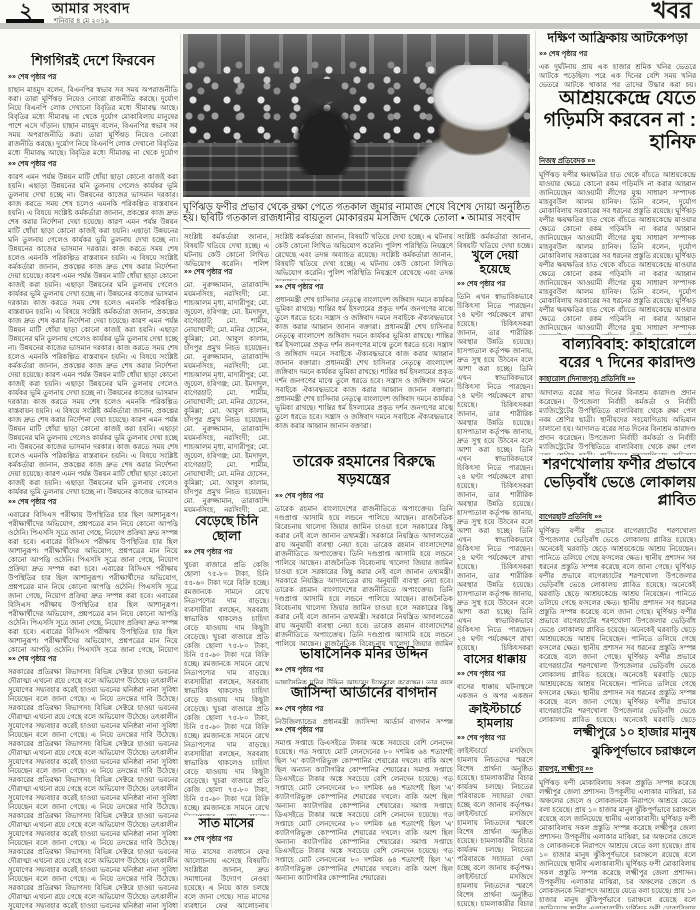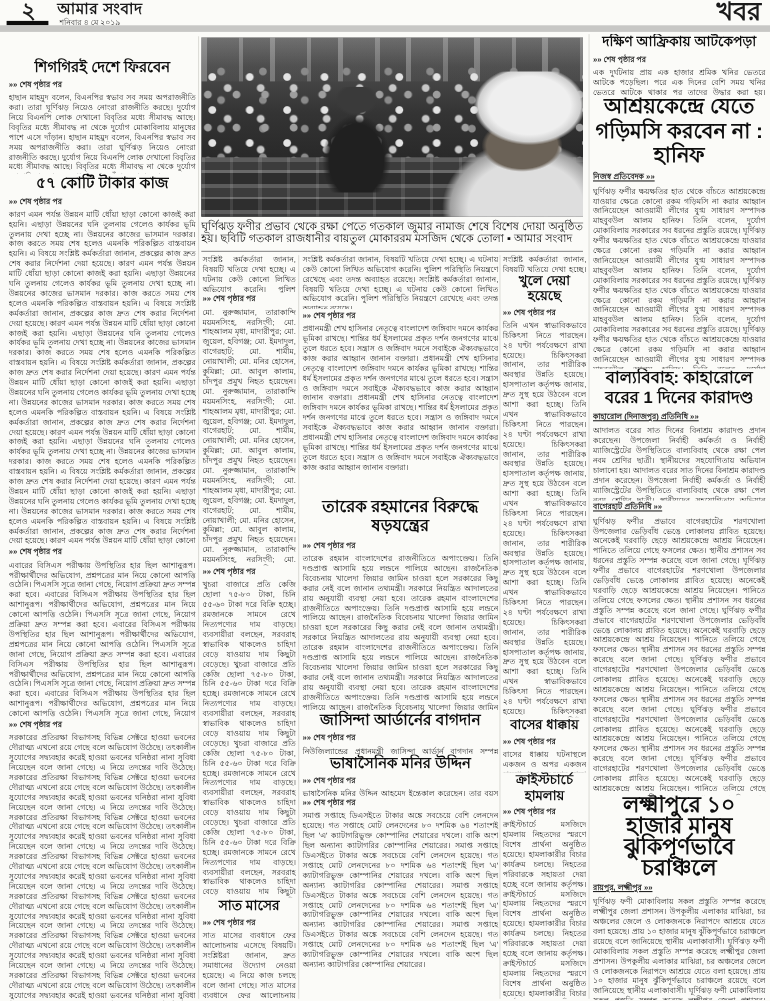--- a/index.html
+++ b/index.html
@@ -53,35 +53,35 @@
   .col5{left:539px;top:31px;width:157px;height:877px;}
   .vrule{position:absolute;width:1px;background:#ddddd8;}
   .vr1{left:180px;top:33px;height:875px;}
   .vr2{left:271px;top:232px;height:676px;}
   .vr3{left:454px;top:232px;height:676px;}
   .vr4{left:535px;top:31px;height:877px;}
   
   .art{overflow:hidden;}
   .art h2{margin:0 0 2px 0;font-weight:800;color:#0e0e0e;}
   .h-c{text-align:center;}
-  .h-l{text-align:center;}
+  .h-l{text-align:right;}
   .kicker{font-size:7px;font-weight:bold;color:#222;margin:0 0 2px 0;}
   .byline{font-size:7px;font-weight:bold;color:#222;margin:0 0 3px 0;text-decoration:underline;}
   .body{margin:0;font-size:7px;line-height:9px;text-align:justify;color:#262626;
         word-break:break-word;}
   .cont{overflow:hidden;}
   
   .c1a1{height:105px}.c1a2{height:338px}.c1a3{height:157px}.c1a4{height:275px}
   .c2c{height:34px}.c2a1{height:248px}.c2a2{height:302px}.c2a3{height:92px}
   .c3c{height:49px}.c3a1{height:171px}.c3a2{height:194px}.c3a3{height:40px}.c3a4{height:38px}.c3a5{height:184px}
   .c4c{height:16px}.c4a1{height:404px}.c4a2{height:50px}.c4a3{height:206px}
   .c5a1{height:56px}.c5a2{height:248px}.c5a3{height:120px}.c5a4{height:268px}.c5a5{height:186px}
   .fs12{font-size:12px;line-height:14px}.fs125{font-size:12.5px;line-height:15px}
   .fs135{font-size:13.5px;line-height:16px}.fs14{font-size:14px;line-height:17px}
-  .fs15{font-size:15px;line-height:18px}.fs16{font-size:20px;line-height:19px}
+  .fs15{font-size:15px;line-height:18px}.fs16{font-size:12px;line-height:19px}
   .fs19{font-size:19px;line-height:22px}
 </style>
 </head>
 <body>
 
 <div class="page">
 
   <div class="pagenum">২</div>
   <div class="pagenum-bar"></div>
   <div class="masthead">আমার সংবাদ</div>
@@ -104,21 +104,20 @@
   <div class="vrule vr3"></div>
   <div class="vrule vr4"></div>
 
   <section class="col col1">
     <article class="art c1a1">
       <h2 class="h-c fs135">শিগগিরই দেশে ফিরবেন</h2>
       <div class="kicker">»» শেষ পৃষ্ঠার পর</div>
       <p class="body">হাছান মাহমুদ বলেন, বিএনপির স্বভাব সব সময় অপরাজনীতি করা। তারা ঘূর্ণিঝড় নিয়েও নোংরা রাজনীতি করছে। দুর্যোগ নিয়ে বিএনপি লোক দেখানো বিবৃতির মধ্যে সীমাবদ্ধ আছে। বিবৃতির মধ্যে সীমাবদ্ধ না থেকে দুর্যোগ মোকাবিলায় মানুষের পাশে এসে দাঁড়ান। হাছান মাহমুদ বলেন, বিএনপির স্বভাব সব সময় অপরাজনীতি করা। তারা ঘূর্ণিঝড় নিয়েও নোংরা রাজনীতি করছে। দুর্যোগ নিয়ে বিএনপি লোক দেখানো বিবৃতির মধ্যে সীমাবদ্ধ আছে। বিবৃতির মধ্যে সীমাবদ্ধ না থেকে দুর্যোগ মোকাবিলায় মানুষের পাশে এসে দাঁড়ান। হাছান মাহমুদ বলেন, বিএনপির স্বভাব সব সময় অপরাজনীতি করা। তারা ঘূর্ণিঝড় নিয়েও নোংরা রাজনীতি করছে। দুর্যোগ নিয়ে বিএনপি লোক দেখানো বিবৃতির মধ্যে সীমাবদ্ধ আছে। বিবৃতির মধ্যে সীমাবদ্ধ না থেকে দুর্যোগ মোকাবিলায় মানুষের পাশে এসে দাঁড়ান।</p>
     </article>
     <article class="art c1a2">
-      <h2 class="h-c fs14">৫৭ কোটি টাকার কাজ</h2>
       <div class="kicker">»» শেষ পৃষ্ঠার পর</div>
       <p class="body">কারণ এমন পর্যন্ত উন্নয়ন মাটি ধোঁয়া ছাড়া কোনো কাজই করা হয়নি। এছাড়া উন্নয়নের ঘনি তুলনায় গেলেও কার্যকর ভূমি তুলনায় দেখা হচ্ছে না। উন্নয়নের কাজের ভাসমান দরকার। কাজ করতে সময় শেষ হলেও এমনকি পরিকল্পিত বাস্তবায়ন হয়নি। এ বিষয়ে সংশ্লিষ্ট কর্মকর্তারা জানান, প্রকল্পের কাজ দ্রুত শেষ করার নির্দেশনা দেয়া হয়েছে। কারণ এমন পর্যন্ত উন্নয়ন মাটি ধোঁয়া ছাড়া কোনো কাজই করা হয়নি। এছাড়া উন্নয়নের ঘনি তুলনায় গেলেও কার্যকর ভূমি তুলনায় দেখা হচ্ছে না। উন্নয়নের কাজের ভাসমান দরকার। কাজ করতে সময় শেষ হলেও এমনকি পরিকল্পিত বাস্তবায়ন হয়নি। এ বিষয়ে সংশ্লিষ্ট কর্মকর্তারা জানান, প্রকল্পের কাজ দ্রুত শেষ করার নির্দেশনা দেয়া হয়েছে। কারণ এমন পর্যন্ত উন্নয়ন মাটি ধোঁয়া ছাড়া কোনো কাজই করা হয়নি। এছাড়া উন্নয়নের ঘনি তুলনায় গেলেও কার্যকর ভূমি তুলনায় দেখা হচ্ছে না। উন্নয়নের কাজের ভাসমান দরকার। কাজ করতে সময় শেষ হলেও এমনকি পরিকল্পিত বাস্তবায়ন হয়নি। এ বিষয়ে সংশ্লিষ্ট কর্মকর্তারা জানান, প্রকল্পের কাজ দ্রুত শেষ করার নির্দেশনা দেয়া হয়েছে। কারণ এমন পর্যন্ত উন্নয়ন মাটি ধোঁয়া ছাড়া কোনো কাজই করা হয়নি। এছাড়া উন্নয়নের ঘনি তুলনায় গেলেও কার্যকর ভূমি তুলনায় দেখা হচ্ছে না। উন্নয়নের কাজের ভাসমান দরকার। কাজ করতে সময় শেষ হলেও এমনকি পরিকল্পিত বাস্তবায়ন হয়নি। এ বিষয়ে সংশ্লিষ্ট কর্মকর্তারা জানান, প্রকল্পের কাজ দ্রুত শেষ করার নির্দেশনা দেয়া হয়েছে। কারণ এমন পর্যন্ত উন্নয়ন মাটি ধোঁয়া ছাড়া কোনো কাজই করা হয়নি। এছাড়া উন্নয়নের ঘনি তুলনায় গেলেও কার্যকর ভূমি তুলনায় দেখা হচ্ছে না। উন্নয়নের কাজের ভাসমান দরকার। কাজ করতে সময় শেষ হলেও এমনকি পরিকল্পিত বাস্তবায়ন হয়নি। এ বিষয়ে সংশ্লিষ্ট কর্মকর্তারা জানান, প্রকল্পের কাজ দ্রুত শেষ করার নির্দেশনা দেয়া হয়েছে। কারণ এমন পর্যন্ত উন্নয়ন মাটি ধোঁয়া ছাড়া কোনো কাজই করা হয়নি। এছাড়া উন্নয়নের ঘনি তুলনায় গেলেও কার্যকর ভূমি তুলনায় দেখা হচ্ছে না। উন্নয়নের কাজের ভাসমান দরকার। কাজ করতে সময় শেষ হলেও এমনকি পরিকল্পিত বাস্তবায়ন হয়নি। এ বিষয়ে সংশ্লিষ্ট কর্মকর্তারা জানান, প্রকল্পের কাজ দ্রুত শেষ করার নির্দেশনা দেয়া হয়েছে। কারণ এমন পর্যন্ত উন্নয়ন মাটি ধোঁয়া ছাড়া কোনো কাজই করা হয়নি। এছাড়া উন্নয়নের ঘনি তুলনায় গেলেও কার্যকর ভূমি তুলনায় দেখা হচ্ছে না। উন্নয়নের কাজের ভাসমান দরকার। কাজ করতে সময় শেষ হলেও এমনকি পরিকল্পিত বাস্তবায়ন হয়নি। এ বিষয়ে সংশ্লিষ্ট কর্মকর্তারা জানান, প্রকল্পের কাজ দ্রুত শেষ করার নির্দেশনা দেয়া হয়েছে। কারণ এমন পর্যন্ত উন্নয়ন মাটি ধোঁয়া ছাড়া কোনো কাজই করা হয়নি। এছাড়া উন্নয়নের ঘনি তুলনায় গেলেও কার্যকর ভূমি তুলনায় দেখা হচ্ছে না। উন্নয়নের কাজের ভাসমান দরকার। কাজ করতে সময় শেষ হলেও এমনকি পরিকল্পিত বাস্তবায়ন হয়নি। এ বিষয়ে সংশ্লিষ্ট কর্মকর্তারা জানান, প্রকল্পের কাজ দ্রুত শেষ করার নির্দেশনা দেয়া হয়েছে। কারণ এমন পর্যন্ত উন্নয়ন মাটি ধোঁয়া ছাড়া কোনো কাজই করা হয়নি। এছাড়া উন্নয়নের ঘনি তুলনায় গেলেও কার্যকর ভূমি তুলনায় দেখা হচ্ছে না। উন্নয়নের কাজের ভাসমান দরকার। কাজ করতে সময় শেষ হলেও এমনকি পরিকল্পিত বাস্তবায়ন হয়নি। এ বিষয়ে সংশ্লিষ্ট কর্মকর্তারা জানান, প্রকল্পের কাজ দ্রুত শেষ করার নির্দেশনা দেয়া হয়েছে।</p>
     </article>
     <article class="art c1a3">
       <div class="kicker">»» শেষ পৃষ্ঠার পর</div>
       <p class="body">এবারের বিসিএস পরীক্ষায় উপস্থিতির হার ছিল আশানুরূপ। পরীক্ষার্থীদের অভিযোগ, প্রশ্নপত্রের মান নিয়ে কোনো আপত্তি ওঠেনি। পিএসসি সূত্রে জানা গেছে, নিয়োগ প্রক্রিয়া দ্রুত সম্পন্ন করা হবে। এবারের বিসিএস পরীক্ষায় উপস্থিতির হার ছিল আশানুরূপ। পরীক্ষার্থীদের অভিযোগ, প্রশ্নপত্রের মান নিয়ে কোনো আপত্তি ওঠেনি। পিএসসি সূত্রে জানা গেছে, নিয়োগ প্রক্রিয়া দ্রুত সম্পন্ন করা হবে। এবারের বিসিএস পরীক্ষায় উপস্থিতির হার ছিল আশানুরূপ। পরীক্ষার্থীদের অভিযোগ, প্রশ্নপত্রের মান নিয়ে কোনো আপত্তি ওঠেনি। পিএসসি সূত্রে জানা গেছে, নিয়োগ প্রক্রিয়া দ্রুত সম্পন্ন করা হবে। এবারের বিসিএস পরীক্ষায় উপস্থিতির হার ছিল আশানুরূপ। পরীক্ষার্থীদের অভিযোগ, প্রশ্নপত্রের মান নিয়ে কোনো আপত্তি ওঠেনি। পিএসসি সূত্রে জানা গেছে, নিয়োগ প্রক্রিয়া দ্রুত সম্পন্ন করা হবে। এবারের বিসিএস পরীক্ষায় উপস্থিতির হার ছিল আশানুরূপ। পরীক্ষার্থীদের অভিযোগ, প্রশ্নপত্রের মান নিয়ে কোনো আপত্তি ওঠেনি। পিএসসি সূত্রে জানা গেছে, নিয়োগ প্রক্রিয়া দ্রুত সম্পন্ন করা হবে। এবারের বিসিএস পরীক্ষায় উপস্থিতির হার ছিল আশানুরূপ। পরীক্ষার্থীদের অভিযোগ, প্রশ্নপত্রের মান নিয়ে কোনো আপত্তি ওঠেনি। পিএসসি সূত্রে জানা গেছে, নিয়োগ প্রক্রিয়া দ্রুত সম্পন্ন করা হবে।</p>
     </article>
     <article class="art c1a4">
       <div class="kicker">»» শেষ পৃষ্ঠার পর</div>
       <p class="body">সরকারের প্রতিরক্ষা বিভাগসহ বিভিন্ন সেক্টরে হাওয়া ভবনের দৌরাত্ম্য এখনো রয়ে গেছে বলে অভিযোগ উঠেছে। তৎকালীন সুযোগের সদ্ব্যবহার করেই হাওয়া ভবনের ঘনিষ্ঠরা নানা সুবিধা নিয়েছেন বলে জানা গেছে। এ নিয়ে তদন্তের দাবি উঠেছে। সরকারের প্রতিরক্ষা বিভাগসহ বিভিন্ন সেক্টরে হাওয়া ভবনের দৌরাত্ম্য এখনো রয়ে গেছে বলে অভিযোগ উঠেছে। তৎকালীন সুযোগের সদ্ব্যবহার করেই হাওয়া ভবনের ঘনিষ্ঠরা নানা সুবিধা নিয়েছেন বলে জানা গেছে। এ নিয়ে তদন্তের দাবি উঠেছে। সরকারের প্রতিরক্ষা বিভাগসহ বিভিন্ন সেক্টরে হাওয়া ভবনের দৌরাত্ম্য এখনো রয়ে গেছে বলে অভিযোগ উঠেছে। তৎকালীন সুযোগের সদ্ব্যবহার করেই হাওয়া ভবনের ঘনিষ্ঠরা নানা সুবিধা নিয়েছেন বলে জানা গেছে। এ নিয়ে তদন্তের দাবি উঠেছে। সরকারের প্রতিরক্ষা বিভাগসহ বিভিন্ন সেক্টরে হাওয়া ভবনের দৌরাত্ম্য এখনো রয়ে গেছে বলে অভিযোগ উঠেছে। তৎকালীন সুযোগের সদ্ব্যবহার করেই হাওয়া ভবনের ঘনিষ্ঠরা নানা সুবিধা নিয়েছেন বলে জানা গেছে। এ নিয়ে তদন্তের দাবি উঠেছে। সরকারের প্রতিরক্ষা বিভাগসহ বিভিন্ন সেক্টরে হাওয়া ভবনের দৌরাত্ম্য এখনো রয়ে গেছে বলে অভিযোগ উঠেছে। তৎকালীন সুযোগের সদ্ব্যবহার করেই হাওয়া ভবনের ঘনিষ্ঠরা নানা সুবিধা নিয়েছেন বলে জানা গেছে। এ নিয়ে তদন্তের দাবি উঠেছে। সরকারের প্রতিরক্ষা বিভাগসহ বিভিন্ন সেক্টরে হাওয়া ভবনের দৌরাত্ম্য এখনো রয়ে গেছে বলে অভিযোগ উঠেছে। তৎকালীন সুযোগের সদ্ব্যবহার করেই হাওয়া ভবনের ঘনিষ্ঠরা নানা সুবিধা নিয়েছেন বলে জানা গেছে। এ নিয়ে তদন্তের দাবি উঠেছে। সরকারের প্রতিরক্ষা বিভাগসহ বিভিন্ন সেক্টরে হাওয়া ভবনের দৌরাত্ম্য এখনো রয়ে গেছে বলে অভিযোগ উঠেছে। তৎকালীন সুযোগের সদ্ব্যবহার করেই হাওয়া ভবনের ঘনিষ্ঠরা নানা সুবিধা নিয়েছেন বলে জানা গেছে। এ নিয়ে তদন্তের দাবি উঠেছে। সরকারের প্রতিরক্ষা বিভাগসহ বিভিন্ন সেক্টরে হাওয়া ভবনের দৌরাত্ম্য এখনো রয়ে গেছে বলে অভিযোগ উঠেছে। তৎকালীন সুযোগের সদ্ব্যবহার করেই হাওয়া ভবনের ঘনিষ্ঠরা নানা সুবিধা নিয়েছেন বলে জানা গেছে। এ নিয়ে তদন্তের দাবি উঠেছে।</p>
@@ -127,20 +126,21 @@
 
   <section class="col col2">
     <div class="cont c2c">
       <p class="body">সংশ্লিষ্ট কর্মকর্তারা জানান, বিষয়টি খতিয়ে দেখা হচ্ছে। এ ঘটনায় কেউ কোনো লিখিত অভিযোগ করেনি। পুলিশ পরিস্থিতি নিয়ন্ত্রণে রেখেছে এবং তদন্ত অব্যাহত রয়েছে। সংশ্লিষ্ট কর্মকর্তারা জানান, বিষয়টি খতিয়ে দেখা হচ্ছে। এ ঘটনায় কেউ কোনো লিখিত অভিযোগ করেনি। পুলিশ পরিস্থিতি নিয়ন্ত্রণে রেখেছে এবং তদন্ত অব্যাহত রয়েছে।</p>
     </div>
     <article class="art c2a1">
       <div class="kicker">»» শেষ পৃষ্ঠার পর</div>
       <p class="body">মো. নুরুজ্জামান, তারাকান্দি ময়মনসিংহ, নরসিংদী; মো. শাহআলম মৃধা, মাদারীপুর; মো. জুয়েল, হবিগঞ্জ; মো. ইমদাদুল, বাগেরহাট; মো. শামীম, নোয়াখালী; মো. মনির হোসেন, কুমিল্লা; মো. আবুল কালাম, চাঁদপুর প্রমুখ নিহত হয়েছেন। মো. নুরুজ্জামান, তারাকান্দি ময়মনসিংহ, নরসিংদী; মো. শাহআলম মৃধা, মাদারীপুর; মো. জুয়েল, হবিগঞ্জ; মো. ইমদাদুল, বাগেরহাট; মো. শামীম, নোয়াখালী; মো. মনির হোসেন, কুমিল্লা; মো. আবুল কালাম, চাঁদপুর প্রমুখ নিহত হয়েছেন। মো. নুরুজ্জামান, তারাকান্দি ময়মনসিংহ, নরসিংদী; মো. শাহআলম মৃধা, মাদারীপুর; মো. জুয়েল, হবিগঞ্জ; মো. ইমদাদুল, বাগেরহাট; মো. শামীম, নোয়াখালী; মো. মনির হোসেন, কুমিল্লা; মো. আবুল কালাম, চাঁদপুর প্রমুখ নিহত হয়েছেন। মো. নুরুজ্জামান, তারাকান্দি ময়মনসিংহ, নরসিংদী; মো. শাহআলম মৃধা, মাদারীপুর; মো. জুয়েল, হবিগঞ্জ; মো. ইমদাদুল, বাগেরহাট; মো. শামীম, নোয়াখালী; মো. মনির হোসেন, কুমিল্লা; মো. আবুল কালাম, চাঁদপুর প্রমুখ নিহত হয়েছেন। মো. নুরুজ্জামান, তারাকান্দি ময়মনসিংহ, নরসিংদী; মো. শাহআলম মৃধা, মাদারীপুর; মো. জুয়েল, হবিগঞ্জ; মো. ইমদাদুল, বাগেরহাট; মো. শামীম, নোয়াখালী; মো. মনির হোসেন, কুমিল্লা; মো. আবুল কালাম, চাঁদপুর প্রমুখ নিহত হয়েছেন।</p>
     </article>
     <article class="art c2a2">
+      <h2 class="h-c fs125">বেড়েছে চিনি ছোলা</h2>
       <div class="kicker">»» শেষ পৃষ্ঠার পর</div>
       <p class="body">খুচরা বাজারে প্রতি কেজি ছোলা ৭৫-৮০ টাকা, চিনি ৫৫-৬০ টাকা দরে বিক্রি হচ্ছে। রমজানকে সামনে রেখে নিত্যপণ্যের দাম বাড়ছে। ব্যবসায়ীরা বলছেন, সরবরাহ স্বাভাবিক থাকলেও চাহিদা বেড়ে যাওয়ায় দাম কিছুটা বেড়েছে। খুচরা বাজারে প্রতি কেজি ছোলা ৭৫-৮০ টাকা, চিনি ৫৫-৬০ টাকা দরে বিক্রি হচ্ছে। রমজানকে সামনে রেখে নিত্যপণ্যের দাম বাড়ছে। ব্যবসায়ীরা বলছেন, সরবরাহ স্বাভাবিক থাকলেও চাহিদা বেড়ে যাওয়ায় দাম কিছুটা বেড়েছে। খুচরা বাজারে প্রতি কেজি ছোলা ৭৫-৮০ টাকা, চিনি ৫৫-৬০ টাকা দরে বিক্রি হচ্ছে। রমজানকে সামনে রেখে নিত্যপণ্যের দাম বাড়ছে। ব্যবসায়ীরা বলছেন, সরবরাহ স্বাভাবিক থাকলেও চাহিদা বেড়ে যাওয়ায় দাম কিছুটা বেড়েছে। খুচরা বাজারে প্রতি কেজি ছোলা ৭৫-৮০ টাকা, চিনি ৫৫-৬০ টাকা দরে বিক্রি হচ্ছে। রমজানকে সামনে রেখে নিত্যপণ্যের দাম বাড়ছে। ব্যবসায়ীরা বলছেন, সরবরাহ স্বাভাবিক থাকলেও চাহিদা বেড়ে যাওয়ায় দাম কিছুটা বেড়েছে। খুচরা বাজারে প্রতি কেজি ছোলা ৭৫-৮০ টাকা, চিনি ৫৫-৬০ টাকা দরে বিক্রি হচ্ছে। রমজানকে সামনে রেখে নিত্যপণ্যের দাম বাড়ছে। ব্যবসায়ীরা বলছেন, সরবরাহ স্বাভাবিক থাকলেও চাহিদা বেড়ে যাওয়ায় দাম কিছুটা বেড়েছে। খুচরা বাজারে প্রতি কেজি ছোলা ৭৫-৮০ টাকা, চিনি ৫৫-৬০ টাকা দরে বিক্রি হচ্ছে। রমজানকে সামনে রেখে নিত্যপণ্যের দাম বাড়ছে। ব্যবসায়ীরা বলছেন, সরবরাহ স্বাভাবিক থাকলেও চাহিদা বেড়ে যাওয়ায় দাম কিছুটা বেড়েছে।</p>
     </article>
     <article class="art c2a3">
       <h2 class="h-c fs125">সাত মাসের</h2>
       <div class="kicker">»» শেষ পৃষ্ঠার পর</div>
       <p class="body">সাত মাসের ব্যবধানে ফের আলোচনায় এসেছে বিষয়টি। সংশ্লিষ্টরা জানান, দ্রুত সমাধানের উদ্যোগ নেওয়া হয়েছে। এ নিয়ে কাজ চলছে বলে জানা গেছে। সাত মাসের ব্যবধানে ফের আলোচনায় এসেছে বিষয়টি। সংশ্লিষ্টরা জানান, দ্রুত সমাধানের উদ্যোগ নেওয়া হয়েছে। এ নিয়ে কাজ চলছে বলে জানা গেছে।</p>
     </article>
   </section>
 
@@ -150,29 +150,29 @@
     </div>
     <article class="art c3a1">
       <div class="kicker">»» শেষ পৃষ্ঠার পর</div>
       <p class="body">প্রধানমন্ত্রী শেখ হাসিনার নেতৃত্বে বাংলাদেশ জঙ্গিবাদ দমনে কার্যকর ভূমিকা রাখছে। শান্তির ধর্ম ইসলামের প্রকৃত দর্শন জনগণের মাঝে তুলে ধরতে হবে। সন্ত্রাস ও জঙ্গিবাদ দমনে সবাইকে ঐক্যবদ্ধভাবে কাজ করার আহ্বান জানান বক্তারা। প্রধানমন্ত্রী শেখ হাসিনার নেতৃত্বে বাংলাদেশ জঙ্গিবাদ দমনে কার্যকর ভূমিকা রাখছে। শান্তির ধর্ম ইসলামের প্রকৃত দর্শন জনগণের মাঝে তুলে ধরতে হবে। সন্ত্রাস ও জঙ্গিবাদ দমনে সবাইকে ঐক্যবদ্ধভাবে কাজ করার আহ্বান জানান বক্তারা। প্রধানমন্ত্রী শেখ হাসিনার নেতৃত্বে বাংলাদেশ জঙ্গিবাদ দমনে কার্যকর ভূমিকা রাখছে। শান্তির ধর্ম ইসলামের প্রকৃত দর্শন জনগণের মাঝে তুলে ধরতে হবে। সন্ত্রাস ও জঙ্গিবাদ দমনে সবাইকে ঐক্যবদ্ধভাবে কাজ করার আহ্বান জানান বক্তারা। প্রধানমন্ত্রী শেখ হাসিনার নেতৃত্বে বাংলাদেশ জঙ্গিবাদ দমনে কার্যকর ভূমিকা রাখছে। শান্তির ধর্ম ইসলামের প্রকৃত দর্শন জনগণের মাঝে তুলে ধরতে হবে। সন্ত্রাস ও জঙ্গিবাদ দমনে সবাইকে ঐক্যবদ্ধভাবে কাজ করার আহ্বান জানান বক্তারা।</p>
     </article>
     <article class="art c3a2">
       <h2 class="h-c fs15">তারেক রহমানের বিরুদ্ধে ষড়যন্ত্রের</h2>
       <div class="kicker">»» শেষ পৃষ্ঠার পর</div>
       <p class="body">তারেক রহমান বাংলাদেশের রাজনীতিতে অপাংক্তেয়। তিনি দণ্ডপ্রাপ্ত আসামি হয়ে লন্ডনে পালিয়ে আছেন। রাজনৈতিক বিবেচনায় খালেদা জিয়ার জামিন চাওয়া হলে সরকারের কিছু করার নেই বলে জানান তথ্যমন্ত্রী। সরকারে নিয়ন্ত্রিত আদালতের রায় অনুযায়ী ব্যবস্থা নেয়া হবে। তারেক রহমান বাংলাদেশের রাজনীতিতে অপাংক্তেয়। তিনি দণ্ডপ্রাপ্ত আসামি হয়ে লন্ডনে পালিয়ে আছেন। রাজনৈতিক বিবেচনায় খালেদা জিয়ার জামিন চাওয়া হলে সরকারের কিছু করার নেই বলে জানান তথ্যমন্ত্রী। সরকারে নিয়ন্ত্রিত আদালতের রায় অনুযায়ী ব্যবস্থা নেয়া হবে। তারেক রহমান বাংলাদেশের রাজনীতিতে অপাংক্তেয়। তিনি দণ্ডপ্রাপ্ত আসামি হয়ে লন্ডনে পালিয়ে আছেন। রাজনৈতিক বিবেচনায় খালেদা জিয়ার জামিন চাওয়া হলে সরকারের কিছু করার নেই বলে জানান তথ্যমন্ত্রী। সরকারে নিয়ন্ত্রিত আদালতের রায় অনুযায়ী ব্যবস্থা নেয়া হবে। তারেক রহমান বাংলাদেশের রাজনীতিতে অপাংক্তেয়। তিনি দণ্ডপ্রাপ্ত আসামি হয়ে লন্ডনে পালিয়ে আছেন। রাজনৈতিক বিবেচনায় খালেদা জিয়ার জামিন চাওয়া হলে সরকারের কিছু করার নেই বলে জানান তথ্যমন্ত্রী। সরকারে নিয়ন্ত্রিত আদালতের রায় অনুযায়ী ব্যবস্থা নেয়া হবে। তারেক রহমান বাংলাদেশের রাজনীতিতে অপাংক্তেয়। তিনি দণ্ডপ্রাপ্ত আসামি হয়ে লন্ডনে পালিয়ে আছেন। রাজনৈতিক বিবেচনায় খালেদা জিয়ার জামিন চাওয়া হলে সরকারের কিছু করার নেই বলে জানান তথ্যমন্ত্রী। সরকারে নিয়ন্ত্রিত আদালতের রায় অনুযায়ী ব্যবস্থা নেয়া হবে।</p>
     </article>
+    <article class="art c3a4">
+      <h2 class="h-c fs135">ভাষাসৈনিক মনির উদ্দিন</h2>
+      <div class="kicker">»» শেষ পৃষ্ঠার পর</div>
+      <p class="body">ভাষাসৈনিক মনির উদ্দিন আহমেদ ইন্তেকাল করেছেন। তার বয়স হয়েছিল ৯৬ বছর। তিনি এক ছেলে ও এক মেয়ে, আত্মীয়স্বজনসহ অসংখ্য গুণগ্রাহী রেখে গেছেন। ভাষাসৈনিক মনির উদ্দিন আহমেদ ইন্তেকাল করেছেন। তার বয়স হয়েছিল ৯৬ বছর। তিনি এক ছেলে ও এক মেয়ে, আত্মীয়স্বজনসহ অসংখ্য গুণগ্রাহী রেখে গেছেন।</p>
+    </article>
     <article class="art c3a3">
       <h2 class="h-c fs14">জাসিন্দা আর্ডার্নের বাগদান</h2>
       <div class="kicker">»» শেষ পৃষ্ঠার পর</div>
       <p class="body">নিউজিল্যান্ডের প্রধানমন্ত্রী জাসিন্দা আর্ডার্ন বাগদান সম্পন্ন করেছেন। তার মুখপাত্র বিষয়টি নিশ্চিত করেছেন। নিউজিল্যান্ডের প্রধানমন্ত্রী জাসিন্দা আর্ডার্ন বাগদান সম্পন্ন করেছেন। তার মুখপাত্র বিষয়টি নিশ্চিত করেছেন।</p>
-    </article>
-    <article class="art c3a4">
-      <h2 class="h-c fs135">ভাষাসৈনিক মনির উদ্দিন</h2>
-      <div class="kicker">»» শেষ পৃষ্ঠার পর</div>
-      <p class="body">ভাষাসৈনিক মনির উদ্দিন আহমেদ ইন্তেকাল করেছেন। তার বয়স হয়েছিল ৯৬ বছর। তিনি এক ছেলে ও এক মেয়ে, আত্মীয়স্বজনসহ অসংখ্য গুণগ্রাহী রেখে গেছেন। ভাষাসৈনিক মনির উদ্দিন আহমেদ ইন্তেকাল করেছেন। তার বয়স হয়েছিল ৯৬ বছর। তিনি এক ছেলে ও এক মেয়ে, আত্মীয়স্বজনসহ অসংখ্য গুণগ্রাহী রেখে গেছেন।</p>
     </article>
     <article class="art c3a5">
       <div class="kicker">»» শেষ পৃষ্ঠার পর</div>
       <p class="body">সমাপ্ত সপ্তাহে ডিএসইতে টাকার অঙ্কে সবচেয়ে বেশি লেনদেন হয়েছে। গত সপ্তাহে মোট লেনদেনের ৮০ দশমিক ৬৪ শতাংশই ছিল 'এ' ক্যাটাগরিভুক্ত কোম্পানির শেয়ারের দখলে। বাকি অংশ ছিল অন্যান্য ক্যাটাগরির কোম্পানির শেয়ারের। সমাপ্ত সপ্তাহে ডিএসইতে টাকার অঙ্কে সবচেয়ে বেশি লেনদেন হয়েছে। গত সপ্তাহে মোট লেনদেনের ৮০ দশমিক ৬৪ শতাংশই ছিল 'এ' ক্যাটাগরিভুক্ত কোম্পানির শেয়ারের দখলে। বাকি অংশ ছিল অন্যান্য ক্যাটাগরির কোম্পানির শেয়ারের। সমাপ্ত সপ্তাহে ডিএসইতে টাকার অঙ্কে সবচেয়ে বেশি লেনদেন হয়েছে। গত সপ্তাহে মোট লেনদেনের ৮০ দশমিক ৬৪ শতাংশই ছিল 'এ' ক্যাটাগরিভুক্ত কোম্পানির শেয়ারের দখলে। বাকি অংশ ছিল অন্যান্য ক্যাটাগরির কোম্পানির শেয়ারের। সমাপ্ত সপ্তাহে ডিএসইতে টাকার অঙ্কে সবচেয়ে বেশি লেনদেন হয়েছে। গত সপ্তাহে মোট লেনদেনের ৮০ দশমিক ৬৪ শতাংশই ছিল 'এ' ক্যাটাগরিভুক্ত কোম্পানির শেয়ারের দখলে। বাকি অংশ ছিল অন্যান্য ক্যাটাগরির কোম্পানির শেয়ারের।</p>
     </article>
   </section>
 
   <section class="col col4">
     <div class="cont c4c">
       <p class="body">সংশ্লিষ্ট কর্মকর্তারা জানান, বিষয়টি খতিয়ে দেখা হচ্ছে। এ ঘটনায় কেউ কোনো লিখিত অভিযোগ করেনি। পুলিশ পরিস্থিতি নিয়ন্ত্রণে রেখেছে এবং তদন্ত অব্যাহত রয়েছে।</p>
@@ -199,25 +199,26 @@
       <h2 class="h-c fs125">দক্ষিণ আফ্রিকায় আটকেপড়া</h2>
       <div class="kicker">»» শেষ পৃষ্ঠার পর</div>
       <p class="body">এক দুর্ঘটনায় প্রায় এক হাজার শ্রমিক খনির ভেতরে আটকে পড়েছিল। পরে এক দিনের বেশি সময় খনির ভেতরে আটকে থাকার পর তাদের উদ্ধার করা হয়। উল্লেখ্য, বিশ্বের সবচেয়ে বেশি প্লাটিনাম উৎপাদিত হয় দক্ষিণ আফ্রিকায়। এক দুর্ঘটনায় প্রায় এক হাজার শ্রমিক খনির ভেতরে আটকে পড়েছিল। পরে এক দিনের বেশি সময় খনির ভেতরে আটকে থাকার পর তাদের উদ্ধার করা হয়। উল্লেখ্য, বিশ্বের সবচেয়ে বেশি প্লাটিনাম উৎপাদিত হয় দক্ষিণ আফ্রিকায়।</p>
     </article>
     <article class="art c5a2">
       <h2 class="h-l fs19">আশ্রয়কেন্দ্রে যেতে গড়িমসি করবেন না : হানিফ</h2>
       <div class="byline">নিজস্ব প্রতিবেদক »»</div>
       <p class="body">ঘূর্ণিঝড় ফণীর ক্ষয়ক্ষতির হাত থেকে বাঁচতে আশ্রয়কেন্দ্রে যাওয়ার ক্ষেত্রে কোনো রকম গড়িমসি না করার আহ্বান জানিয়েছেন আওয়ামী লীগের যুগ্ম সাধারণ সম্পাদক মাহবুবউল আলম হানিফ। তিনি বলেন, দুর্যোগ মোকাবিলায় সরকারের সব ধরনের প্রস্তুতি রয়েছে। ঘূর্ণিঝড় ফণীর ক্ষয়ক্ষতির হাত থেকে বাঁচতে আশ্রয়কেন্দ্রে যাওয়ার ক্ষেত্রে কোনো রকম গড়িমসি না করার আহ্বান জানিয়েছেন আওয়ামী লীগের যুগ্ম সাধারণ সম্পাদক মাহবুবউল আলম হানিফ। তিনি বলেন, দুর্যোগ মোকাবিলায় সরকারের সব ধরনের প্রস্তুতি রয়েছে। ঘূর্ণিঝড় ফণীর ক্ষয়ক্ষতির হাত থেকে বাঁচতে আশ্রয়কেন্দ্রে যাওয়ার ক্ষেত্রে কোনো রকম গড়িমসি না করার আহ্বান জানিয়েছেন আওয়ামী লীগের যুগ্ম সাধারণ সম্পাদক মাহবুবউল আলম হানিফ। তিনি বলেন, দুর্যোগ মোকাবিলায় সরকারের সব ধরনের প্রস্তুতি রয়েছে। ঘূর্ণিঝড় ফণীর ক্ষয়ক্ষতির হাত থেকে বাঁচতে আশ্রয়কেন্দ্রে যাওয়ার ক্ষেত্রে কোনো রকম গড়িমসি না করার আহ্বান জানিয়েছেন আওয়ামী লীগের যুগ্ম সাধারণ সম্পাদক মাহবুবউল আলম হানিফ। তিনি বলেন, দুর্যোগ মোকাবিলায় সরকারের সব ধরনের প্রস্তুতি রয়েছে। ঘূর্ণিঝড় ফণীর ক্ষয়ক্ষতির হাত থেকে বাঁচতে আশ্রয়কেন্দ্রে যাওয়ার ক্ষেত্রে কোনো রকম গড়িমসি না করার আহ্বান জানিয়েছেন আওয়ামী লীগের যুগ্ম সাধারণ সম্পাদক মাহবুবউল আলম হানিফ। তিনি বলেন, দুর্যোগ মোকাবিলায় সরকারের সব ধরনের প্রস্তুতি রয়েছে।</p>
     </article>
     <article class="art c5a3">
-      <h2 class="h-l fs15">বাল্যবিবাহ: কাহারোলে বরের 1 দিনের কারাদণ্ড</h2>
+      <h2 class="h-l fs15">বাল্যবিবাহ: কাহারোলে বরের ৭ দিনের কারাদণ্ড</h2>
       <div class="byline">কাহারোল (দিনাজপুর) প্রতিনিধি »»</div>
       <p class="body">আদালত বরের সাত দিনের বিনাশ্রম কারাদণ্ড প্রদান করেছেন। উপজেলা নির্বাহী কর্মকর্তা ও নির্বাহী ম্যাজিস্ট্রেটের উপস্থিতিতে বাল্যবিবাহ থেকে রক্ষা পেল নবম শ্রেণির ছাত্রী। স্থানীয়দের সহযোগিতায় অভিযান চালানো হয়। আদালত বরের সাত দিনের বিনাশ্রম কারাদণ্ড প্রদান করেছেন। উপজেলা নির্বাহী কর্মকর্তা ও নির্বাহী ম্যাজিস্ট্রেটের উপস্থিতিতে বাল্যবিবাহ থেকে রক্ষা পেল নবম শ্রেণির ছাত্রী। স্থানীয়দের সহযোগিতায় অভিযান চালানো হয়। আদালত বরের সাত দিনের বিনাশ্রম কারাদণ্ড প্রদান করেছেন। উপজেলা নির্বাহী কর্মকর্তা ও নির্বাহী ম্যাজিস্ট্রেটের উপস্থিতিতে বাল্যবিবাহ থেকে রক্ষা পেল নবম শ্রেণির ছাত্রী। স্থানীয়দের সহযোগিতায় অভিযান চালানো হয়।</p>
     </article>
     <article class="art c5a4">
+      <h2 class="h-l fs15">শরণখোলায় ফণীর প্রভাবে ভেড়িবাঁধ ভেঙে লোকালয় প্লাবিত</h2>
       <div class="byline">বাগেরহাট প্রতিনিধি »»</div>
       <p class="body">ঘূর্ণিঝড় ফণীর প্রভাবে বাগেরহাটের শরণখোলা উপজেলার ভেড়িবাঁধ ভেঙে লোকালয় প্লাবিত হয়েছে। অনেকেই ঘরবাড়ি ছেড়ে আশ্রয়কেন্দ্রে আশ্রয় নিয়েছেন। পানিতে তলিয়ে গেছে ফসলের ক্ষেত। স্থানীয় প্রশাসন সব ধরনের প্রস্তুতি সম্পন্ন করেছে বলে জানা গেছে। ঘূর্ণিঝড় ফণীর প্রভাবে বাগেরহাটের শরণখোলা উপজেলার ভেড়িবাঁধ ভেঙে লোকালয় প্লাবিত হয়েছে। অনেকেই ঘরবাড়ি ছেড়ে আশ্রয়কেন্দ্রে আশ্রয় নিয়েছেন। পানিতে তলিয়ে গেছে ফসলের ক্ষেত। স্থানীয় প্রশাসন সব ধরনের প্রস্তুতি সম্পন্ন করেছে বলে জানা গেছে। ঘূর্ণিঝড় ফণীর প্রভাবে বাগেরহাটের শরণখোলা উপজেলার ভেড়িবাঁধ ভেঙে লোকালয় প্লাবিত হয়েছে। অনেকেই ঘরবাড়ি ছেড়ে আশ্রয়কেন্দ্রে আশ্রয় নিয়েছেন। পানিতে তলিয়ে গেছে ফসলের ক্ষেত। স্থানীয় প্রশাসন সব ধরনের প্রস্তুতি সম্পন্ন করেছে বলে জানা গেছে। ঘূর্ণিঝড় ফণীর প্রভাবে বাগেরহাটের শরণখোলা উপজেলার ভেড়িবাঁধ ভেঙে লোকালয় প্লাবিত হয়েছে। অনেকেই ঘরবাড়ি ছেড়ে আশ্রয়কেন্দ্রে আশ্রয় নিয়েছেন। পানিতে তলিয়ে গেছে ফসলের ক্ষেত। স্থানীয় প্রশাসন সব ধরনের প্রস্তুতি সম্পন্ন করেছে বলে জানা গেছে। ঘূর্ণিঝড় ফণীর প্রভাবে বাগেরহাটের শরণখোলা উপজেলার ভেড়িবাঁধ ভেঙে লোকালয় প্লাবিত হয়েছে। অনেকেই ঘরবাড়ি ছেড়ে আশ্রয়কেন্দ্রে আশ্রয় নিয়েছেন। পানিতে তলিয়ে গেছে ফসলের ক্ষেত। স্থানীয় প্রশাসন সব ধরনের প্রস্তুতি সম্পন্ন করেছে বলে জানা গেছে। ঘূর্ণিঝড় ফণীর প্রভাবে বাগেরহাটের শরণখোলা উপজেলার ভেড়িবাঁধ ভেঙে লোকালয় প্লাবিত হয়েছে। অনেকেই ঘরবাড়ি ছেড়ে আশ্রয়কেন্দ্রে আশ্রয় নিয়েছেন। পানিতে তলিয়ে গেছে ফসলের ক্ষেত। স্থানীয় প্রশাসন সব ধরনের প্রস্তুতি সম্পন্ন করেছে বলে জানা গেছে।</p>
     </article>
     <article class="art c5a5">
       <h2 class="h-l fs16">লক্ষ্মীপুরে ১০ হাজার মানুষ ঝুকিপূর্ণভাবে চরাঞ্চলে</h2>
       <div class="byline">রায়পুর, লক্ষ্মীপুর »»</div>
       <p class="body">ঘূর্ণিঝড় ফণী মোকাবিলায় সকল প্রস্তুতি সম্পন্ন করেছে লক্ষ্মীপুর জেলা প্রশাসন। উপকূলীয় এলাকার মাঝিরা, চর অঞ্চলের জেলে ও লোকজনকে নিরাপদে আশ্রয়ে যেতে বলা হয়েছে। প্রায় ১০ হাজার মানুষ ঝুঁকিপূর্ণভাবে চরাঞ্চলে রয়েছে বলে জানিয়েছে স্থানীয় এলাকাবাসী। ঘূর্ণিঝড় ফণী মোকাবিলায় সকল প্রস্তুতি সম্পন্ন করেছে লক্ষ্মীপুর জেলা প্রশাসন। উপকূলীয় এলাকার মাঝিরা, চর অঞ্চলের জেলে ও লোকজনকে নিরাপদে আশ্রয়ে যেতে বলা হয়েছে। প্রায় ১০ হাজার মানুষ ঝুঁকিপূর্ণভাবে চরাঞ্চলে রয়েছে বলে জানিয়েছে স্থানীয় এলাকাবাসী। ঘূর্ণিঝড় ফণী মোকাবিলায় সকল প্রস্তুতি সম্পন্ন করেছে লক্ষ্মীপুর জেলা প্রশাসন। উপকূলীয় এলাকার মাঝিরা, চর অঞ্চলের জেলে ও লোকজনকে নিরাপদে আশ্রয়ে যেতে বলা হয়েছে। প্রায় ১০ হাজার মানুষ ঝুঁকিপূর্ণভাবে চরাঞ্চলে রয়েছে বলে জানিয়েছে স্থানীয় এলাকাবাসী। ঘূর্ণিঝড় ফণী মোকাবিলায় সকল প্রস্তুতি সম্পন্ন করেছে লক্ষ্মীপুর জেলা প্রশাসন। উপকূলীয় এলাকার মাঝিরা, চর অঞ্চলের জেলে ও লোকজনকে নিরাপদে আশ্রয়ে যেতে বলা হয়েছে। প্রায় ১০ হাজার মানুষ ঝুঁকিপূর্ণভাবে চরাঞ্চলে রয়েছে বলে জানিয়েছে স্থানীয় এলাকাবাসী।</p>
     </article>
   </section>
 

